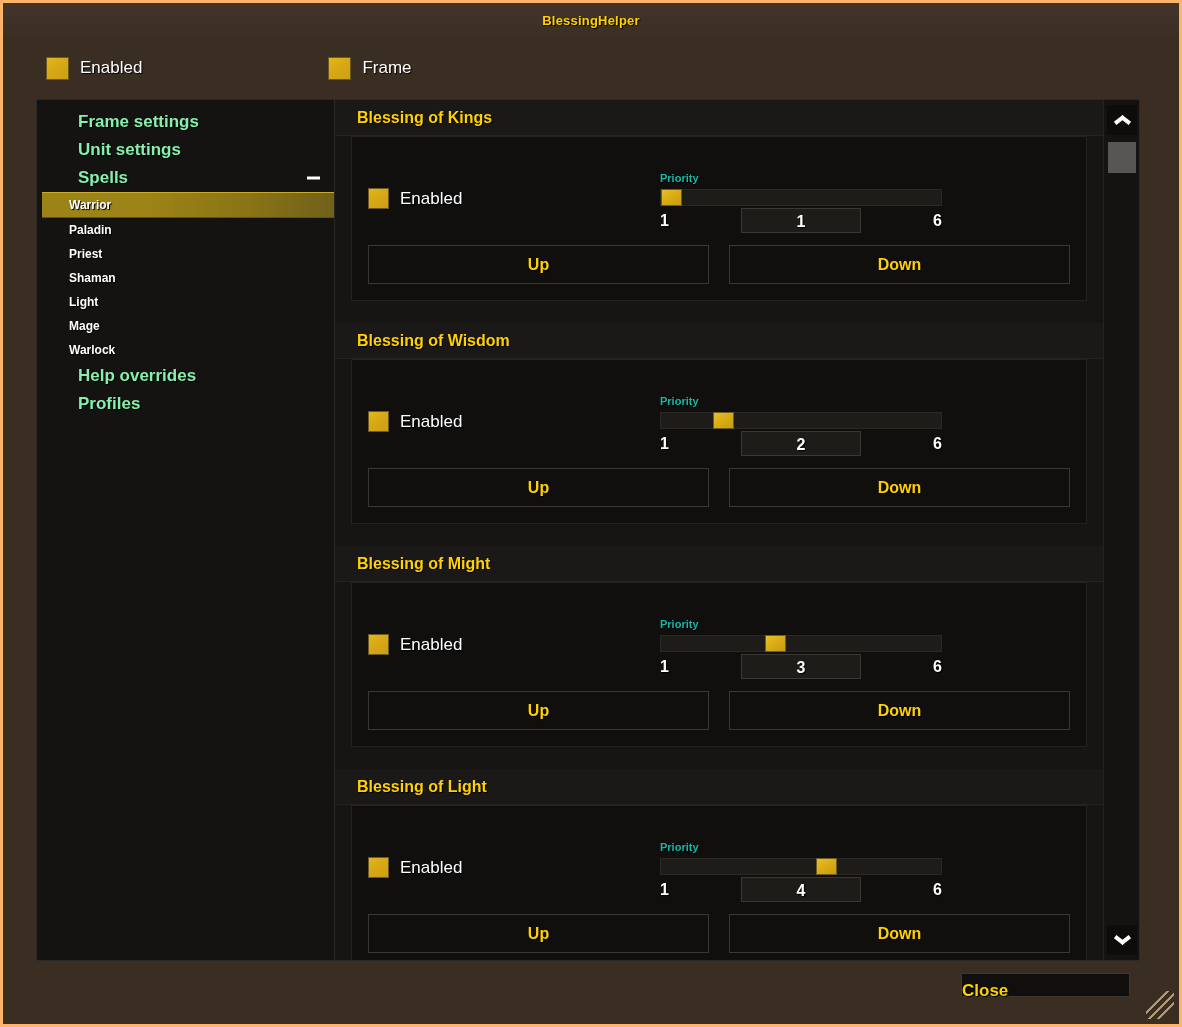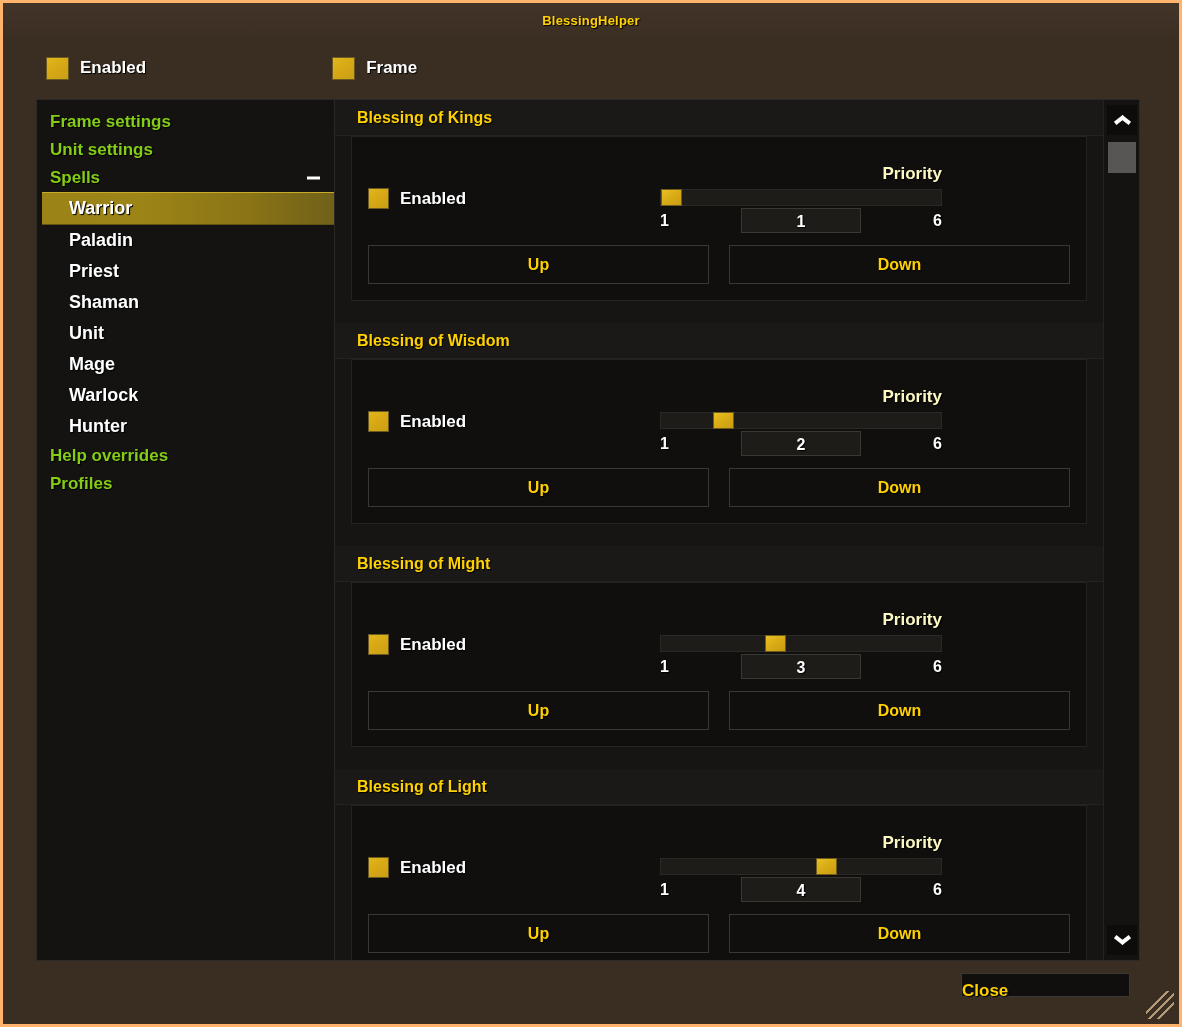--- a/index.html
+++ b/index.html
@@ -64,21 +64,21 @@
     border: 1px solid #6a5a22;
     flex: 0 0 auto;
   }
   .swatch.sm {
     width: 21px;
     height: 21px;
   }
   .check-label {
     color: #ffffff;
     font-size: 17px;
-    font-weight: bold;
+    font-weight: normal;
     text-shadow: 1px 1px 1px #000;
     white-space: nowrap;
   }
 
   
   .body-area {
     position: absolute;
     left: 33px;
     top: 96px;
     width: 1104px;
@@ -91,40 +91,41 @@
   
   .sidebar {
     width: 298px;
     height: 100%;
     background: #141311;
     border-right: 1px solid #2a2724;
     padding-top: 8px;
     overflow: hidden;
   }
   .nav-group {
-    color: #84cc16;
+    color: #86efac;
     font-size: 17px;
     font-weight: bold;
     padding: 4px 12px 4px 13px;
     text-shadow: 1px 1px 1px #000;
     position: relative;
     cursor: pointer;
+    margin-left: 28px;
   }
   .nav-group .collapse {
     position: absolute;
     right: 14px;
     top: 50%;
     transform: translateY(-50%);
     width: 13px;
     height: 3px;
     background: #ffffff;
   }
   .nav-child {
     color: #ffffff;
-    font-size: 18px;
+    font-size: 12px;
     font-weight: bold;
     padding: 5px 12px 5px 32px;
     text-shadow: 1px 1px 1px #000;
     cursor: pointer;
     position: relative;
   }
   .nav-child.selected {
     background: linear-gradient(90deg, #9b8318 0%, #9d8417 35%, #8a7416 70%, #70611a 100%);
     border-top: 1px solid #c9ab2c;
     border-bottom: 1px solid #5f5212;
@@ -184,23 +185,23 @@
   }
 
   
   .slider-cell {
     flex: 1;
     max-width: 282px;
     position: relative;
     padding-bottom: 2px;
   }
   .slider-title {
-    text-align: right;
-    color: #fef9c3;
-    font-size: 17px;
+    text-align: left;
+    color: #14b8a6;
+    font-size: 11px;
     font-weight: bold;
     text-shadow: 1px 1px 1px #000;
     margin-bottom: 5px;
   }
   .slider-track {
     position: relative;
     height: 17px;
     background: #1d1c19;
     border: 1px solid #2b2926;
   }
@@ -378,30 +379,27 @@
       <div class="nav-child">
         <span>Paladin</span>
       </div>
       <div class="nav-child">
         <span>Priest</span>
       </div>
       <div class="nav-child">
         <span>Shaman</span>
       </div>
       <div class="nav-child">
-        <span>Unit</span>
+        <span>Light</span>
       </div>
       <div class="nav-child">
         <span>Mage</span>
       </div>
       <div class="nav-child">
         <span>Warlock</span>
-      </div>
-      <div class="nav-child">
-        <span>Hunter</span>
       </div>
       <div class="nav-group">
         <span>Help overrides</span>
       </div>
       <div class="nav-group">
         <span>Profiles</span>
       </div>
     </nav>
 
     <div class="content-wrap">

